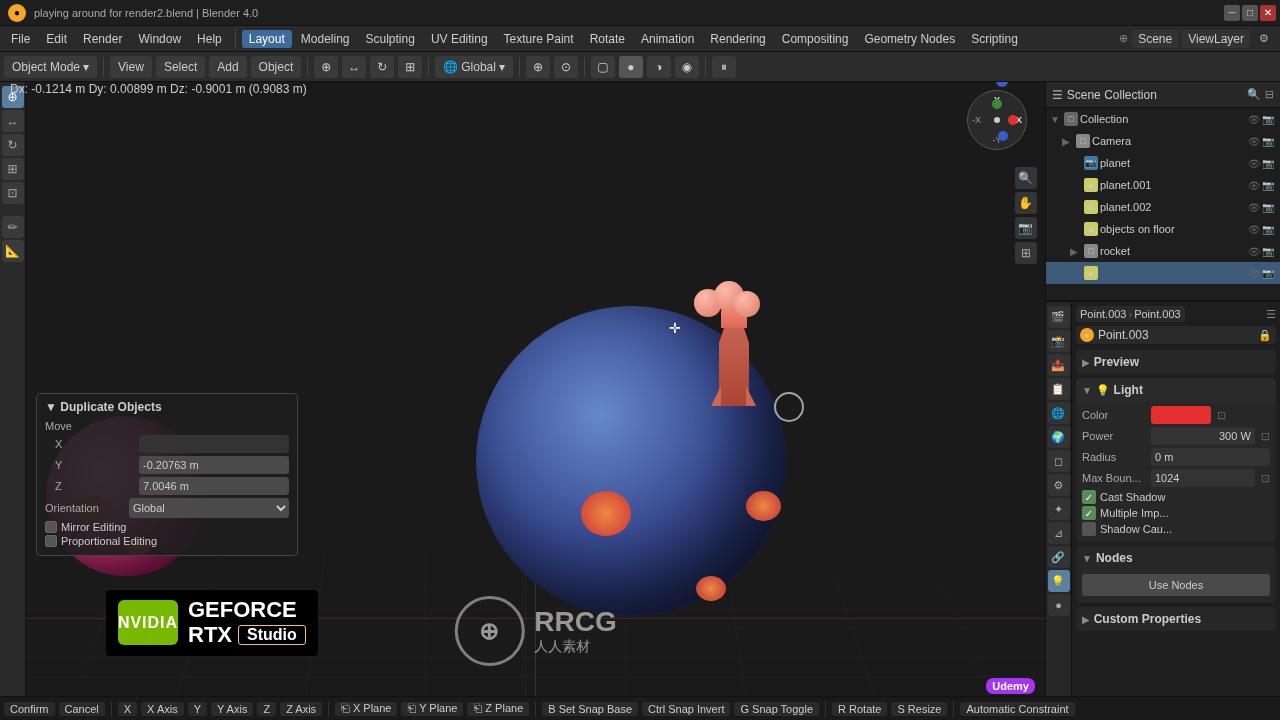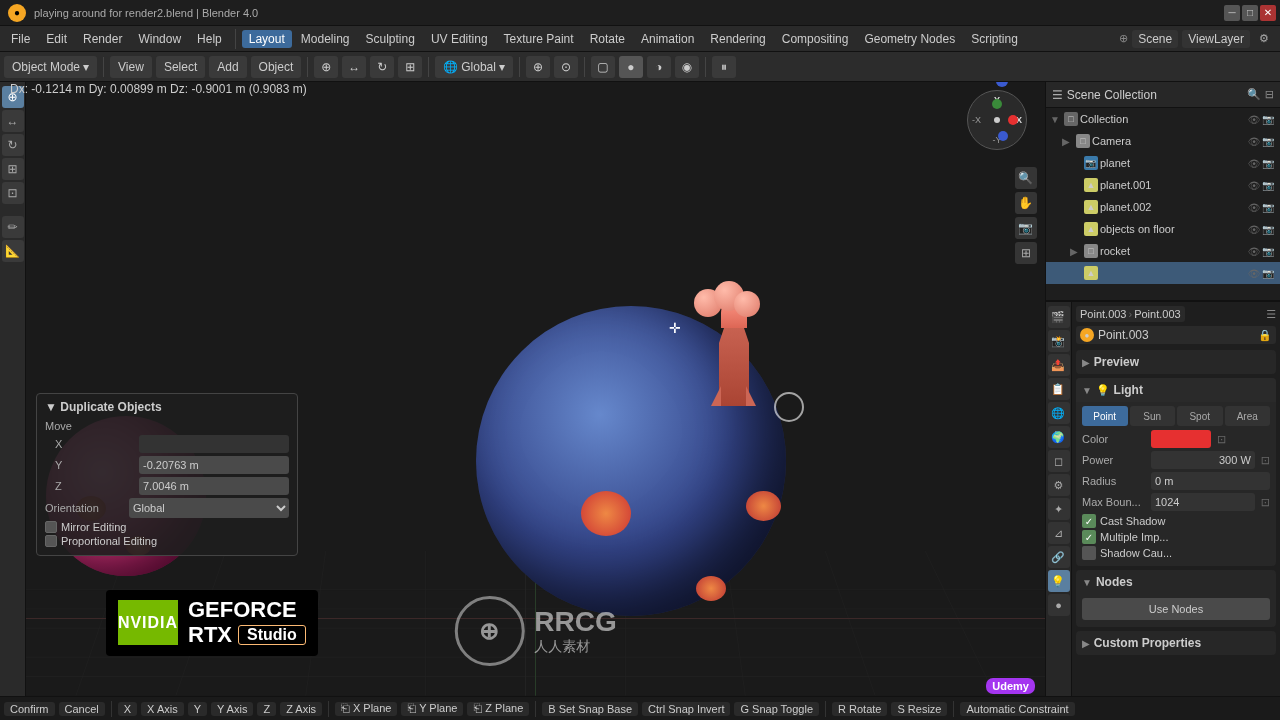--- a/index.html
+++ b/index.html
@@ -485,21 +485,21 @@
       display: flex;
       align-items: center;
       background: #000;
       padding: 8px 12px;
       border-radius: 4px;
       gap: 10px;
     }
     .nvidia-logo {
       width: 60px; height: 45px;
       background: #76b900;
-      border-radius: 0;
+      border-radius: 6px;
       display: flex;
       flex-direction: column;
       align-items: center;
       justify-content: center;
       color: #fff;
       font-size: 8px;
       font-weight: bold;
       gap: 2px;
     }
     .nvidia-text {
@@ -1118,26 +1118,20 @@
         </div>
 
         <div class="prop-section">
           <div class="prop-section-header" style="background:#2a2a2a;">
             <span class="collapse-arrow">▼</span>
             <span style="font-size:11px;color:#aaa;">💡</span>
             <span class="prop-section-title">Light</span>
           </div>
           <div class="prop-section-body">
 
-            <div class="light-type-btns">
-              <button class="light-type-btn active">Point</button>
-              <button class="light-type-btn">Sun</button>
-              <button class="light-type-btn">Spot</button>
-              <button class="light-type-btn">Area</button>
-            </div>
 
             <div class="prop-row">
               <span class="prop-label">Color</span>
               <div class="color-swatch"></div>
               <div style="font-size:11px;color:#666;cursor:pointer;margin-left:2px;">⊡</div>
             </div>
 
             <div class="prop-row">
               <span class="prop-label">Power</span>
               <div class="prop-value" style="cursor:ew-resize;justify-content:flex-end;">

